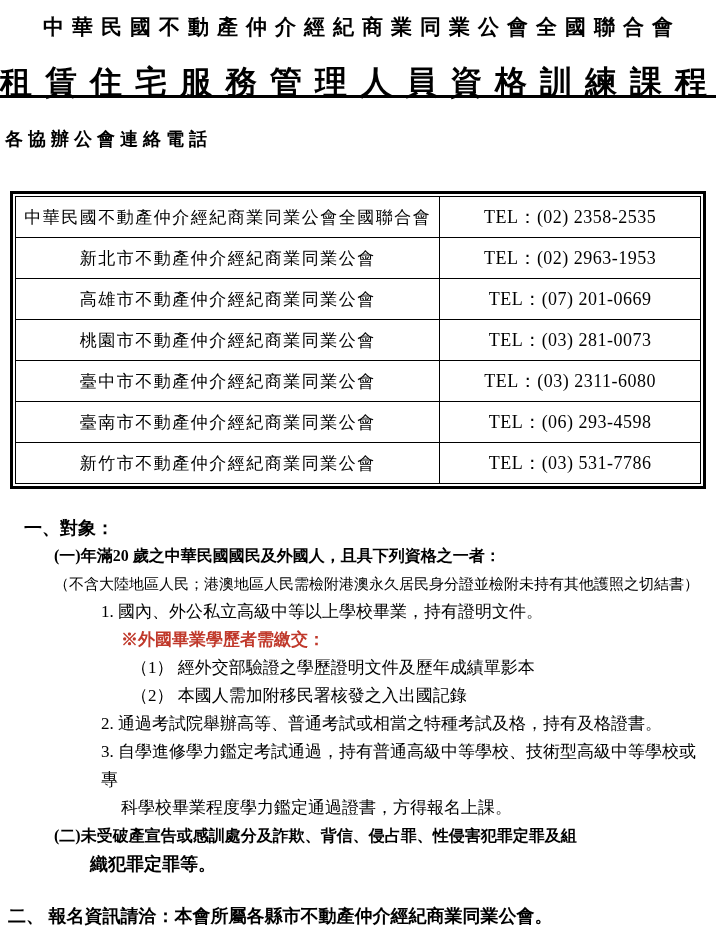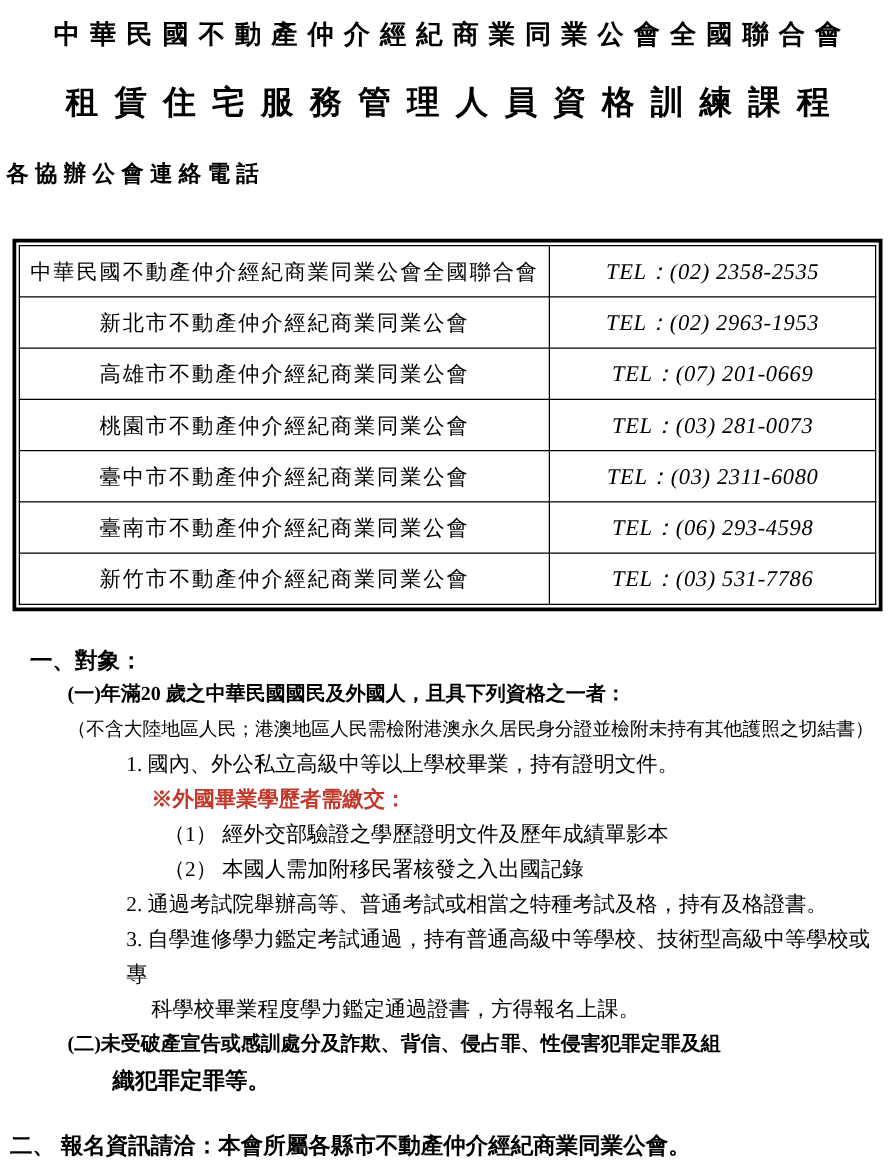--- a/index.html
+++ b/index.html
@@ -19,25 +19,25 @@
     font-size: 21px;
     letter-spacing: 8px;
     padding-left: 8px;
     line-height: 28px;
     white-space: nowrap;
   }
   .title-course {
     margin-top: 20px;
     text-align: center;
     font-weight: bold;
-    font-size: 26px;
+    font-size: 32px;
     letter-spacing: 13px;
-    padding-left: 13px;
     line-height: 42px;
     white-space: nowrap;
+    text-decoration: underline;
   }
   .table-caption {
     margin-top: 24px;
     text-align: left;
     font-weight: bold;
     font-size: 18px;
     letter-spacing: 5px;
     padding-left: 5px;
     line-height: 25px;
   }
@@ -53,21 +53,21 @@
   }
   table.contact td {
     border: 1px solid #000;
     height: 38px;
     text-align: center;
     vertical-align: middle;
     overflow: hidden;
     white-space: nowrap;
   }
   td.org-cell { width: 61.5%; font-size: 17px; letter-spacing: 1.5px; }
-  td.tel-cell { font-size: 18px; letter-spacing: 0.5px; font-style: italic; }
+  td.tel-cell { font-size: 18px; letter-spacing: 0.5px; }
 
   .sections { margin-top: 25px; margin-left: 24px; margin-right: 8px; }
   .sections > div { line-height: 28px; }
   .sec-heading   { font-size: 18px; font-weight: bold; }
   .sub-heading   { font-size: 16px; font-weight: bold; margin-left: 30px; }
   .paren-note    { font-size: 15px; margin-left: 30px; }
   .point         { font-size: 17px; margin-left: 77px; }
   .point-cont    { font-size: 17px; margin-left: 97px; }
   .red-note      { font-size: 17px; font-weight: bold; color: var(--red, #c0392b); margin-left: 97px; }
   .red-sub       { font-size: 17px; margin-left: 107px; }

